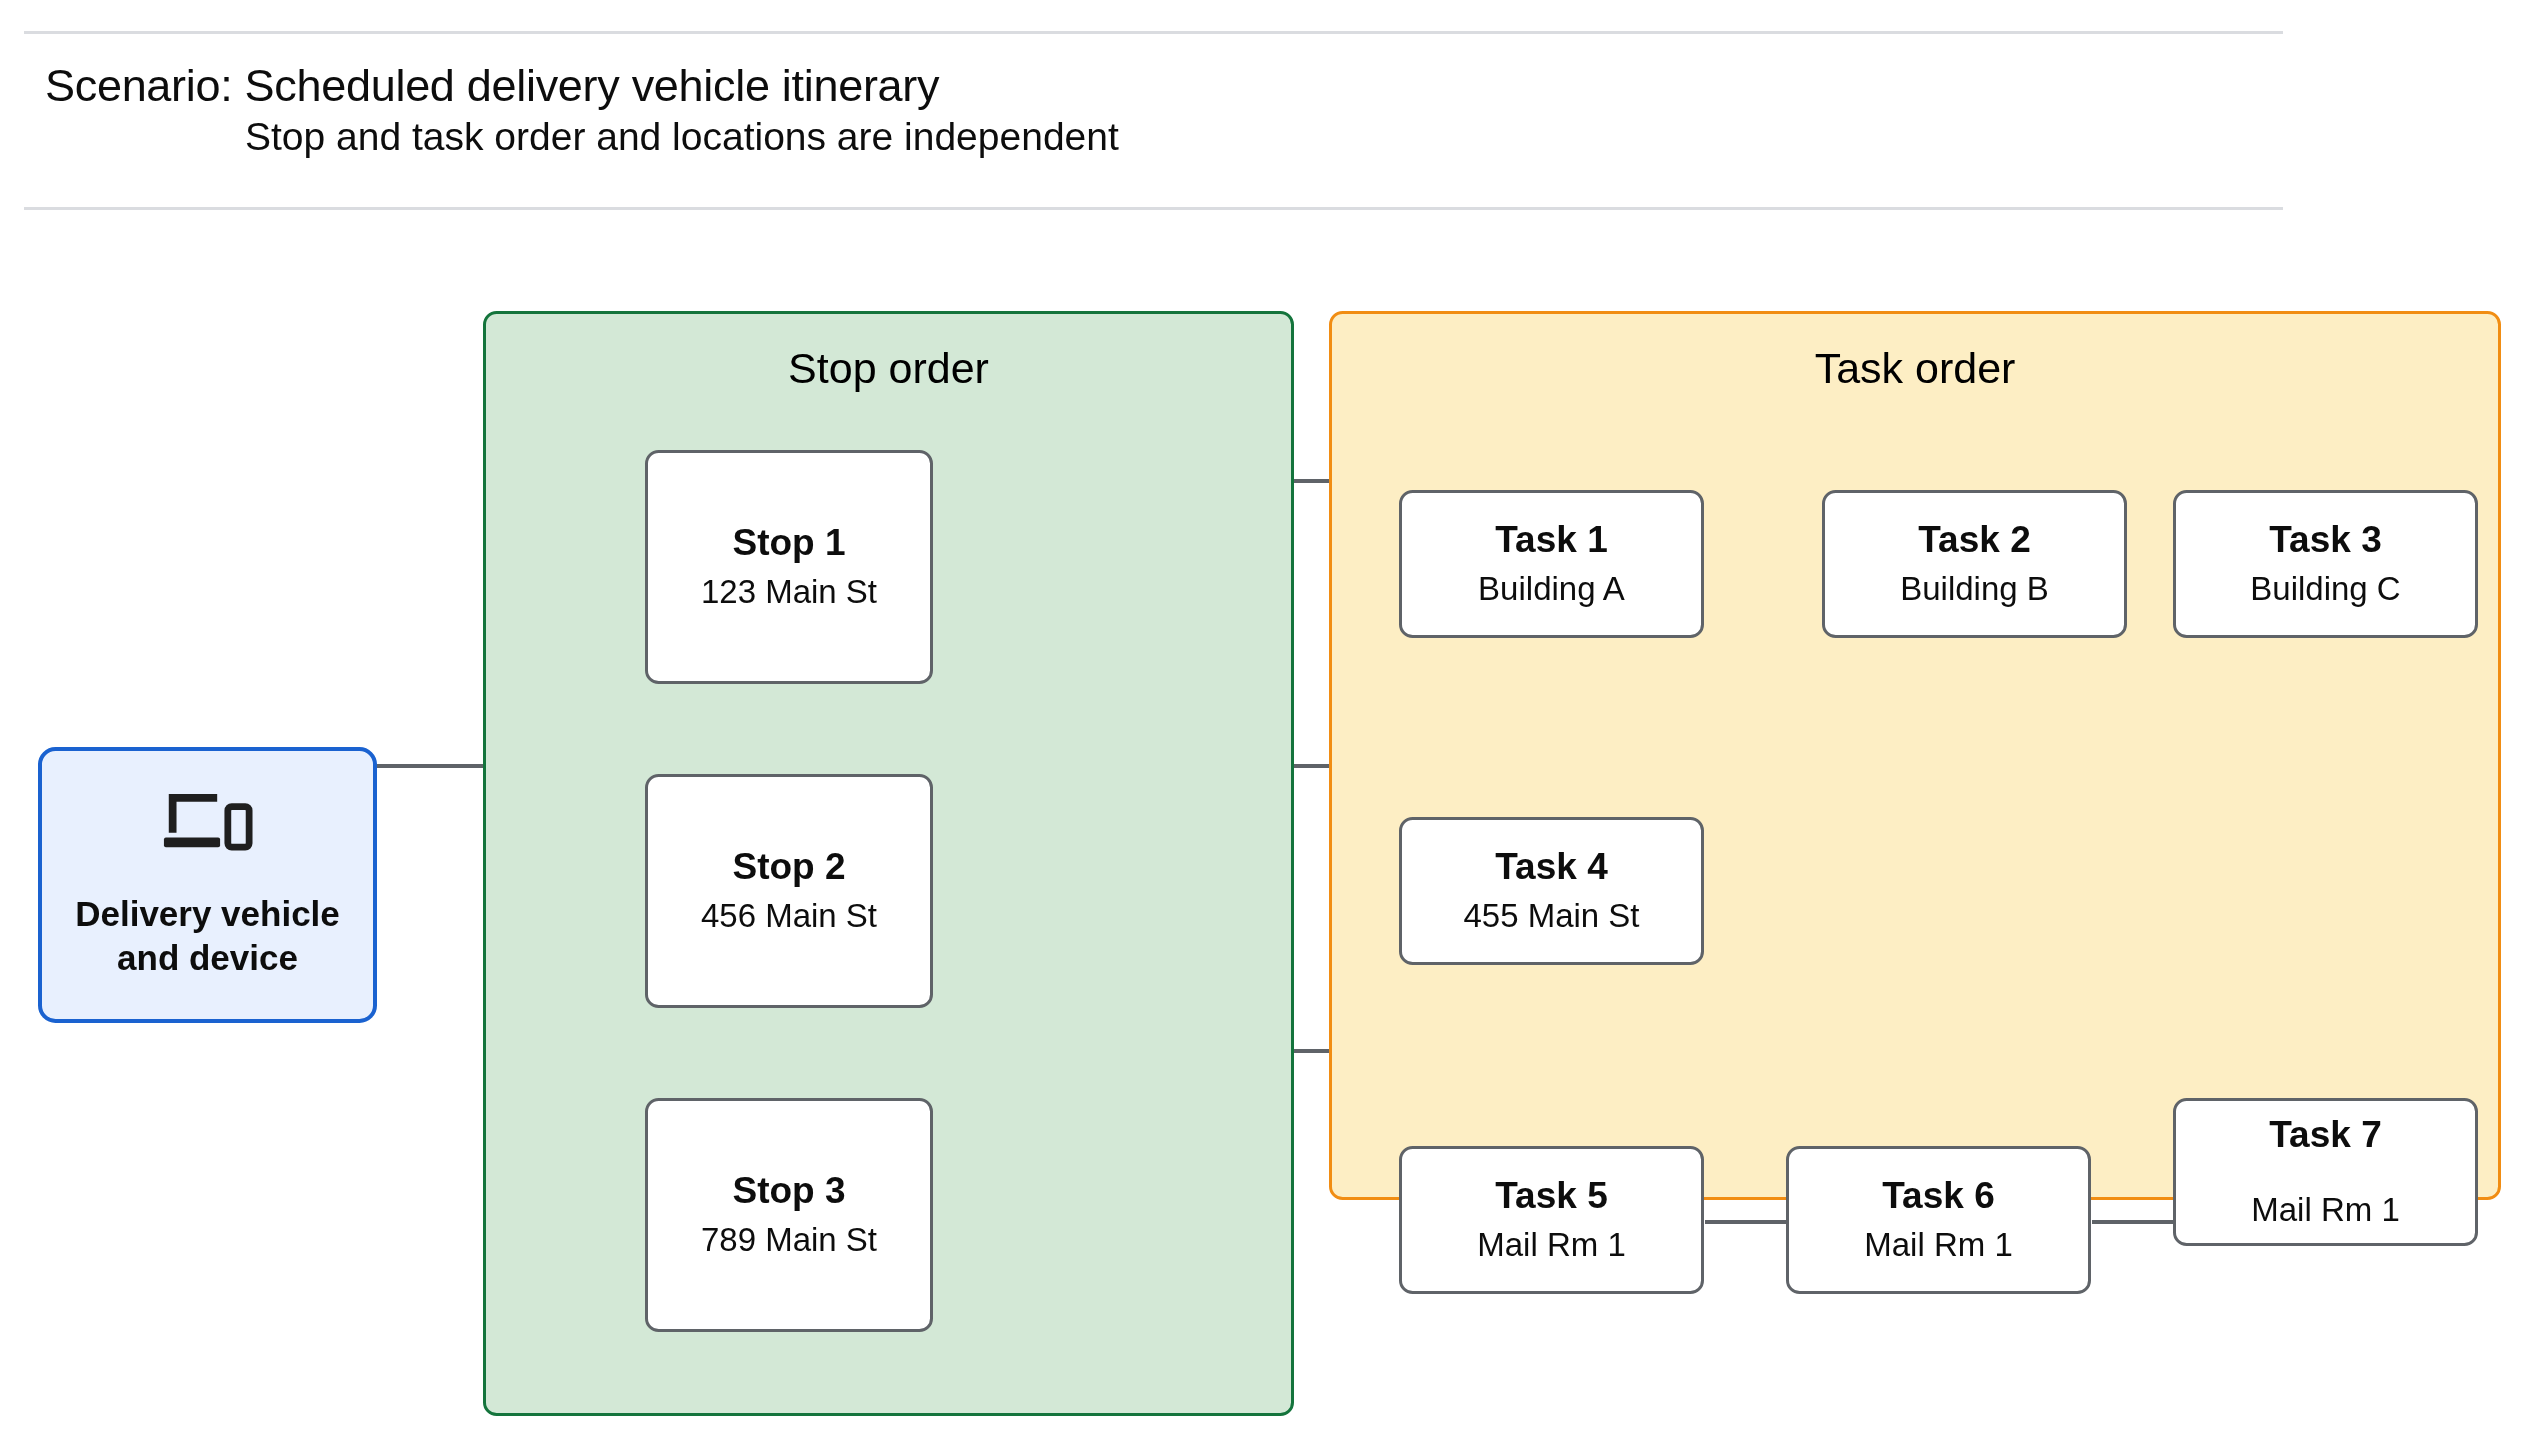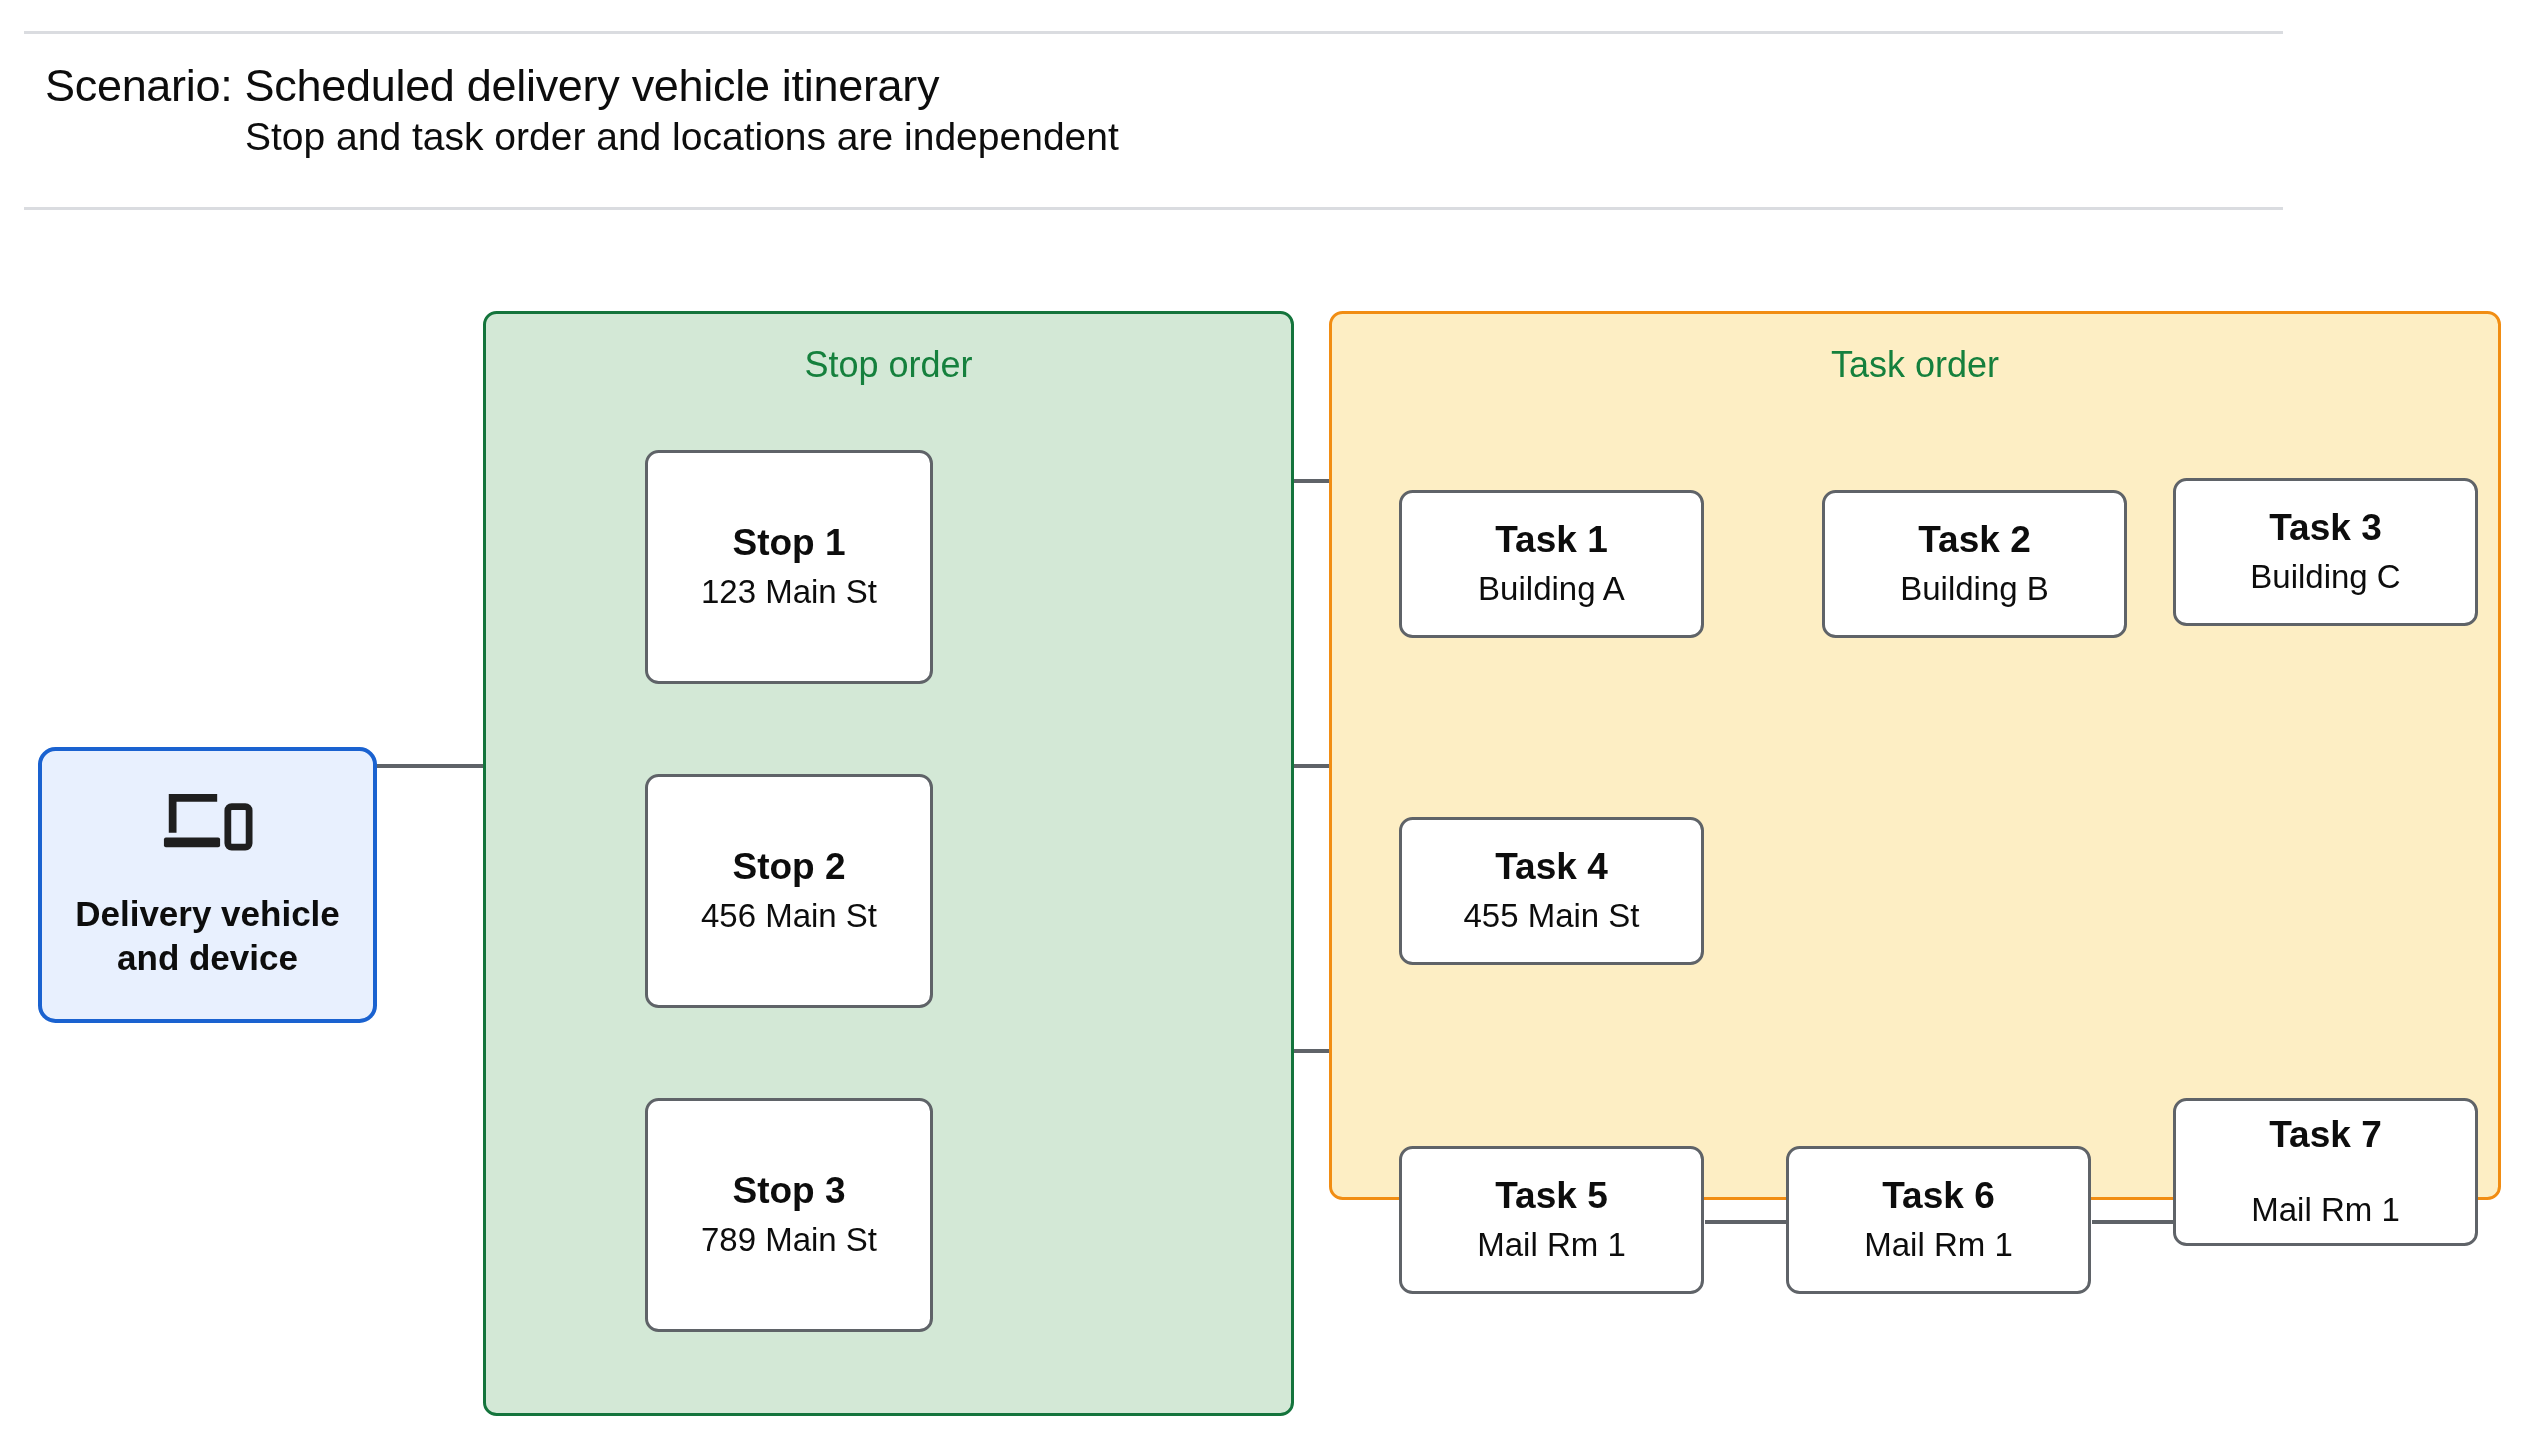--- a/index.html
+++ b/index.html
@@ -54,23 +54,23 @@
   .group {
     position: absolute;
     border-radius: 13.6px;
     box-sizing: border-box;
   }
   .group-title {
     position: absolute;
     left: 0;
     right: 0;
     text-align: center;
-    font-size: 36px;
-    font-weight: 400;
-    color: #15803d;
+    font-size: 43px;
+    font-weight: 400;
+    color: #000000;
   }
   #stop-group {
     left: 483px;
     top: 311px;
     width: 811px;
     height: 1105px;
     background: #d3e8d6;
     border: 3.9px solid #14743c;
   }
   #task-group {
@@ -202,21 +202,21 @@
   </div>
 
   <div class="node task-node" style="left:1399px; top:490px;">
     <div class="n-title">Task 1</div>
     <div class="n-sub">Building A</div>
   </div>
   <div class="node task-node" style="left:1822px; top:490px;">
     <div class="n-title">Task 2</div>
     <div class="n-sub">Building B</div>
   </div>
-  <div class="node task-node" style="left:2173px; top:478px;">
+  <div class="node task-node" style="left:2173px; top:490px;">
     <div class="n-title">Task 3</div>
     <div class="n-sub">Building C</div>
   </div>
 
   <div class="node task-node" style="left:1399px; top:817px;align-items:center;">
     <div class="n-title">Task 4</div>
     <div class="n-sub">455 Main St</div>
   </div>
 
   <div class="node task-node" style="left:1399px; top:1146px;">

